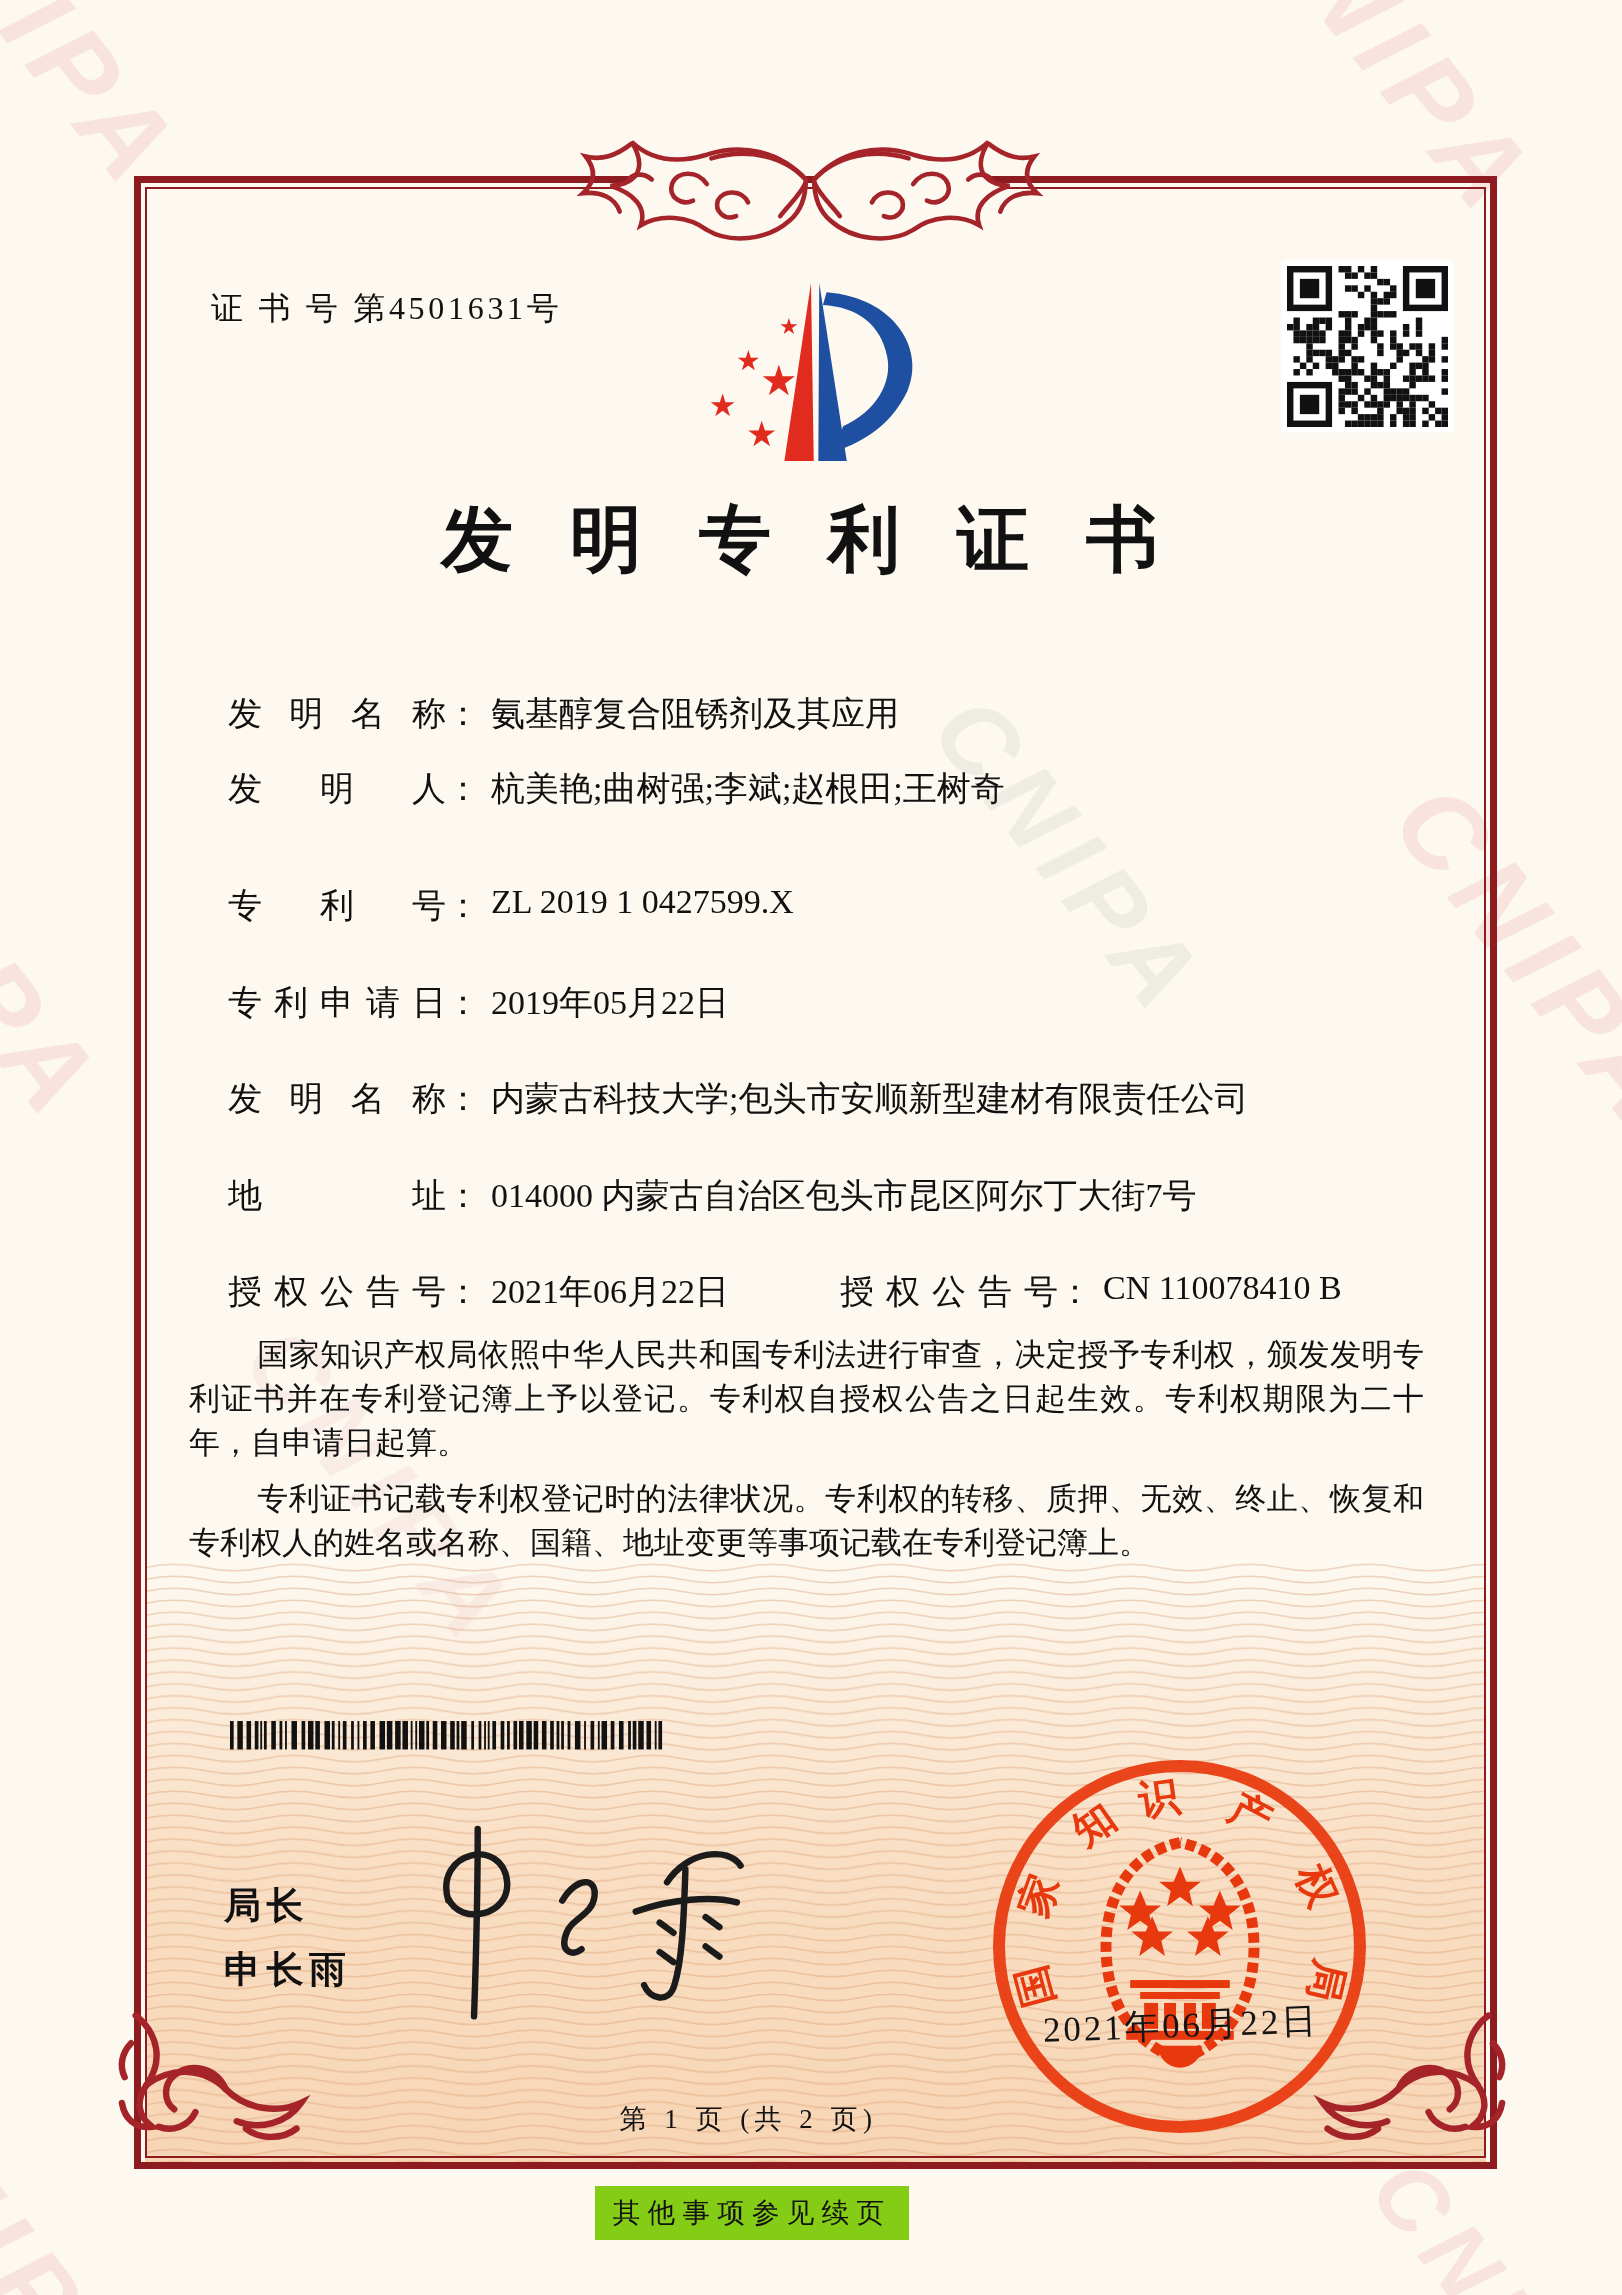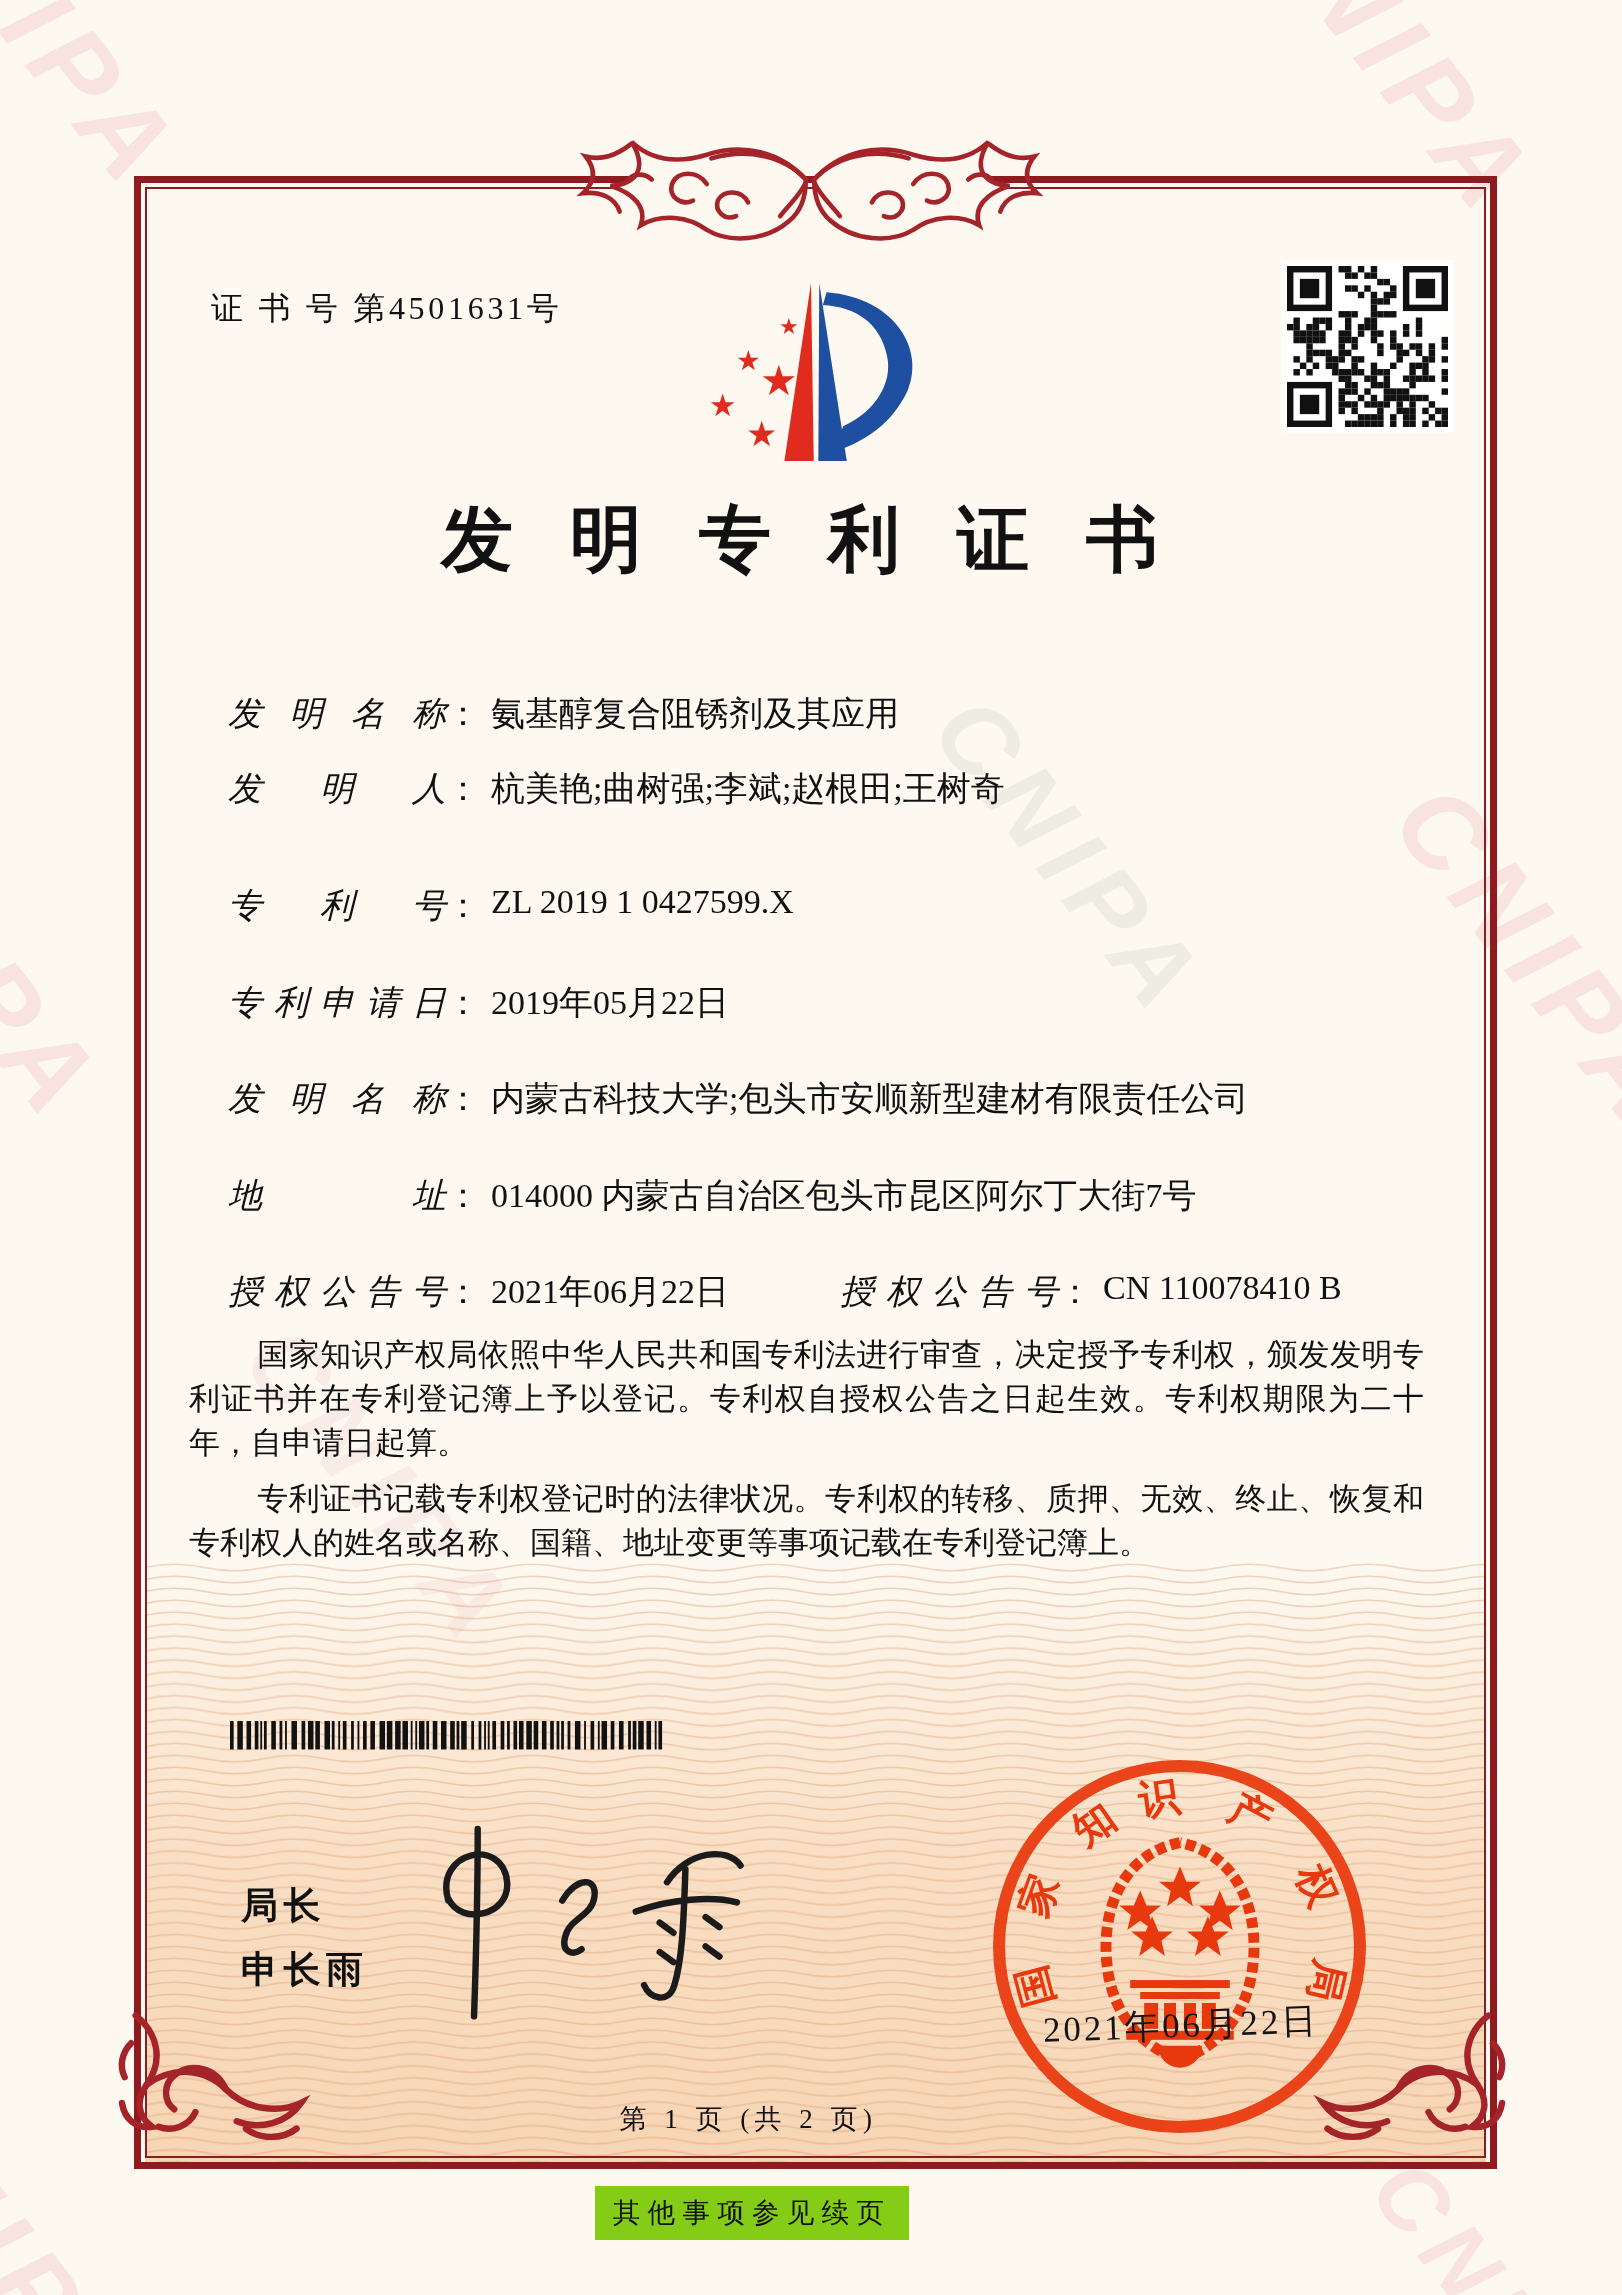--- a/index.html
+++ b/index.html
@@ -43,33 +43,33 @@
   .logo .star{position:absolute;color:#e02b1e;line-height:1;}
   .qr{position:absolute;left:1287px;top:266px;width:161px;height:161px;background:#fff;
       box-shadow:0 0 0 5.5px #fff;}
   .title{
     position:absolute;left:120px;top:492px;width:1359px;text-align:center;
     font-size:72px;font-weight:bold;letter-spacing:57px;padding-left:57px;
     box-sizing:border-box;white-space:nowrap;
   }
   
   .row{position:absolute;left:228px;font-size:34px;display:flex;white-space:nowrap;}
-  .row .lbl{display:inline-block;width:218px;text-align:justify;text-align-last:justify;font-style:italic;}
+  .row .lbl{display:inline-block;width:218px;text-align:justify;text-align-last:justify;}
   .row .val{margin-left:11px;}
   
   .paras{position:absolute;left:189px;top:1333px;width:1235px;}
   .paras p{
     margin:0 0 12px 0;font-size:31px;line-height:44px;text-indent:2.2em;
     text-align:justify;
   }
   
   .barcode{position:absolute;left:230px;top:1721px;width:433px;height:28.5px;}
   
   .signer-title,.signer-name{
-    position:absolute;left:241px;font-size:37px;font-weight:600;
+    position:absolute;left:224px;font-size:37px;font-weight:600;
     font-family:Liberation Serif, serif;letter-spacing:5.5px;
   }
   .signer-title{top:1881px;}
   .signer-name{top:1945px;}
   .signature{position:absolute;left:395px;top:1816px;width:386px;height:216px;}
   
   .seal{position:absolute;left:993px;top:1760px;width:373px;height:373px;}
   .seal-ring{position:absolute;inset:0;border:12px solid rgba(232,56,13,.93);border-radius:50%;}
   .seal-char{
     position:absolute;left:50%;top:50%;font-size:41px;font-weight:bold;

